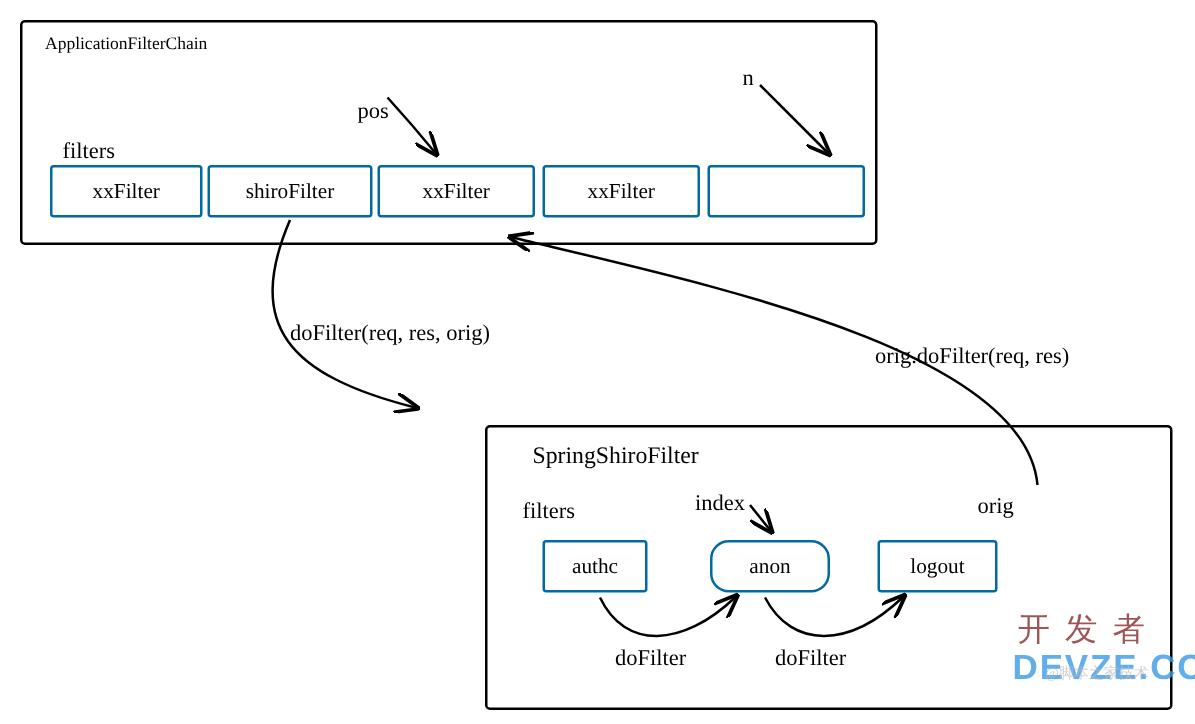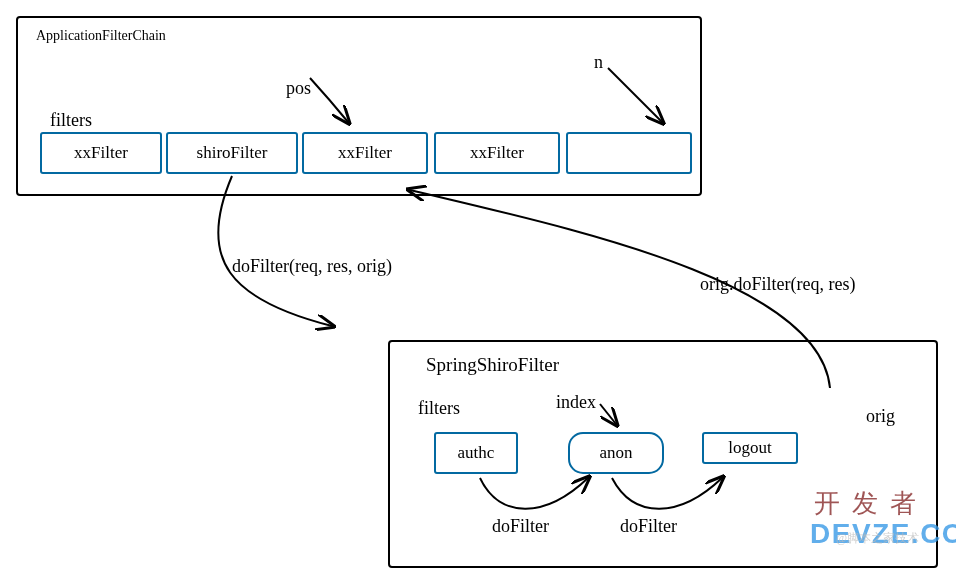--- a/index.html
+++ b/index.html
@@ -84,29 +84,29 @@
 </div>
 <div class="filter-box" style="left:566px; top:132px; width:126px; height:42px;">
   <span></span>
 </div>
 
 <div class="container-box" style="left:388px; top:340px; width:550px; height:228px;"></div>
 
 <span class="label" style="left:406px; top:354px; font-size:19px;margin-left:20px;">SpringShiroFilter</span>
 <span class="label" style="left:418px; top:398px;">filters</span>
 <span class="label" style="left:556px; top:392px;">index</span>
-<span class="label" style="left:866px; top:394px;margin-top:12px;">orig</span>
+<span class="label" style="left:782px; top:394px;">orig</span>
 
 <div class="filter-box" style="left:434px; top:432px; width:84px; height:42px;">
   <span>authc</span>
 </div>
 <div class="filter-box" style="left:568px; top:432px; width:96px; height:42px;border-radius:15px;">
   <span>anon</span>
 </div>
-<div class="filter-box" style="left:702px; top:432px; width:96px; height:32px;">
+<div class="filter-box" style="left:702px; top:432px; width:96px; height:42px;">
   <span>logout</span>
 </div>
 
 <span class="label" style="left:492px; top:516px;">doFilter</span>
 <span class="label" style="left:620px; top:516px;">doFilter</span>
 
 <span class="label" style="left:232px; top:256px;">doFilter(req, res, orig)</span>
 <span class="label" style="left:700px; top:274px;">orig.doFilter(req, res)</span>
 
 <span class="watermark" style="left:814px; top:486px; font-size:26px;">开发者</span>

